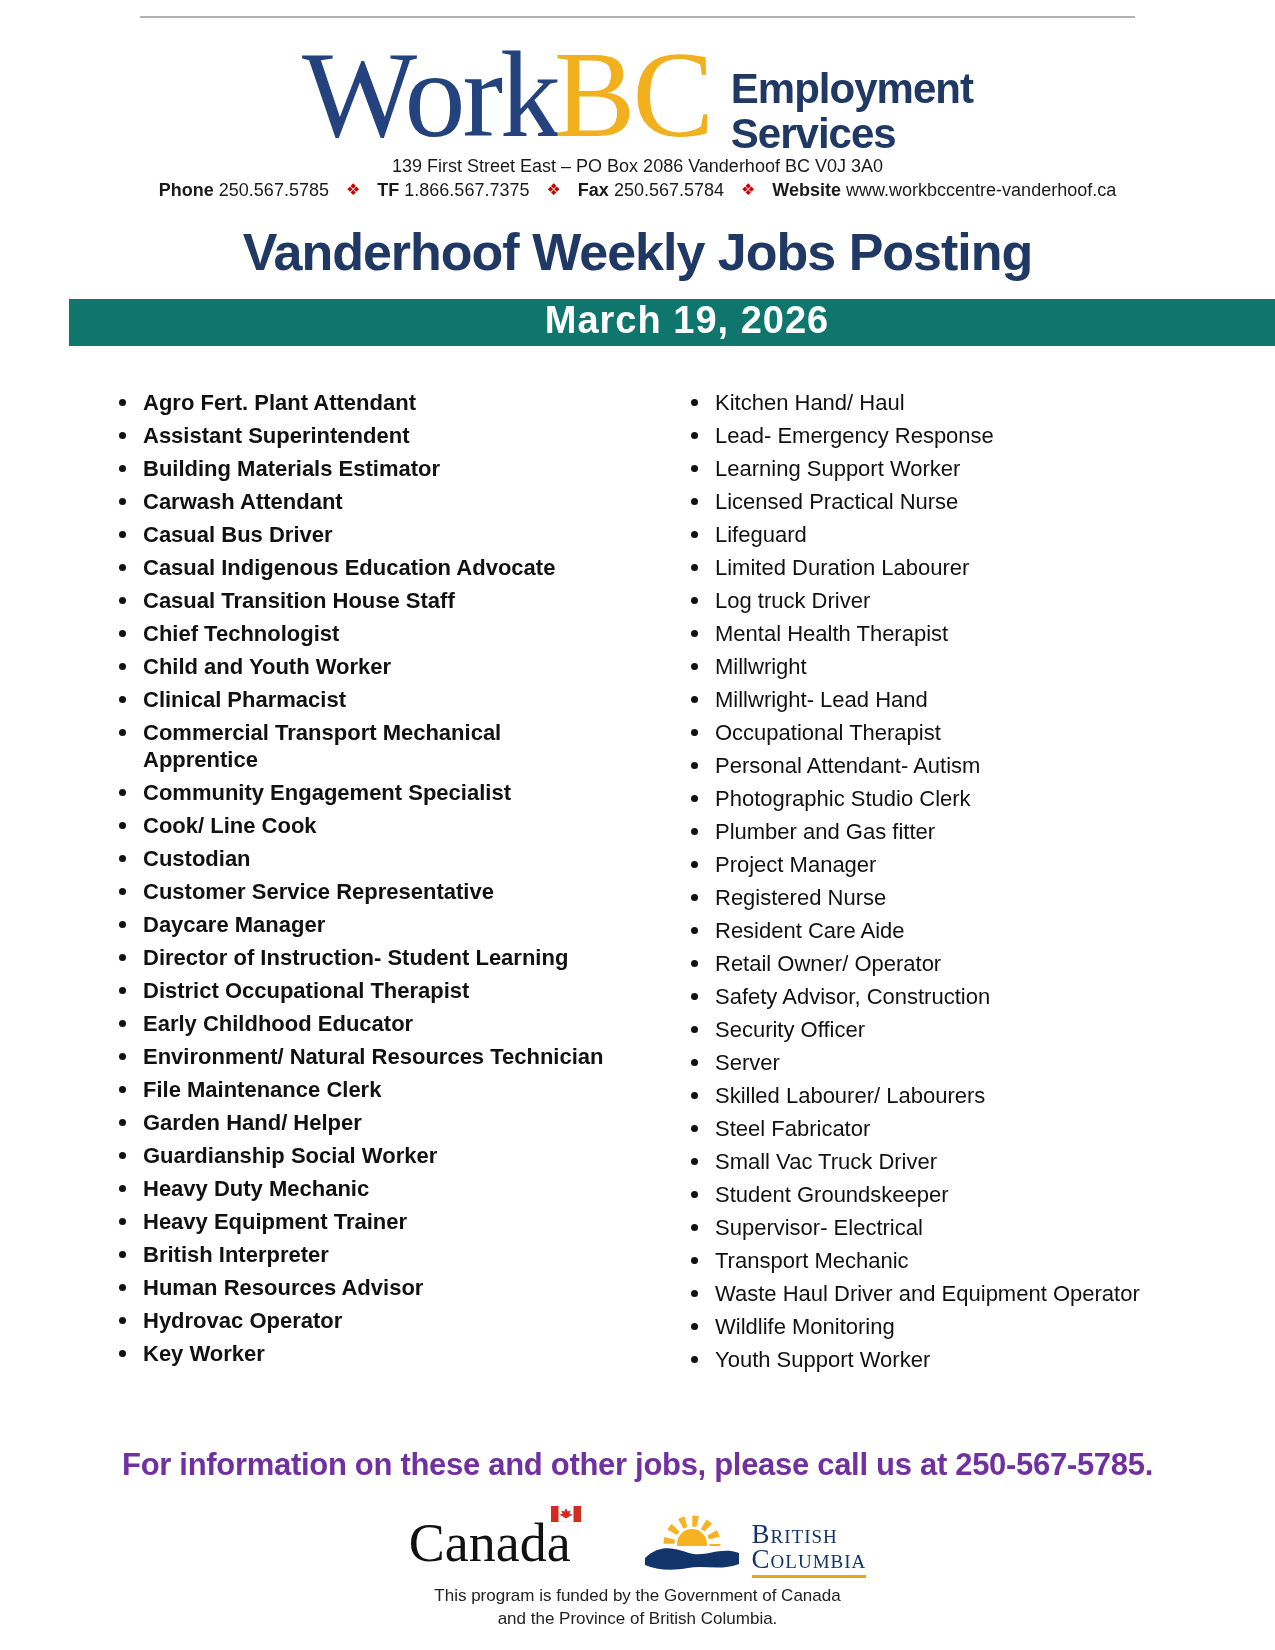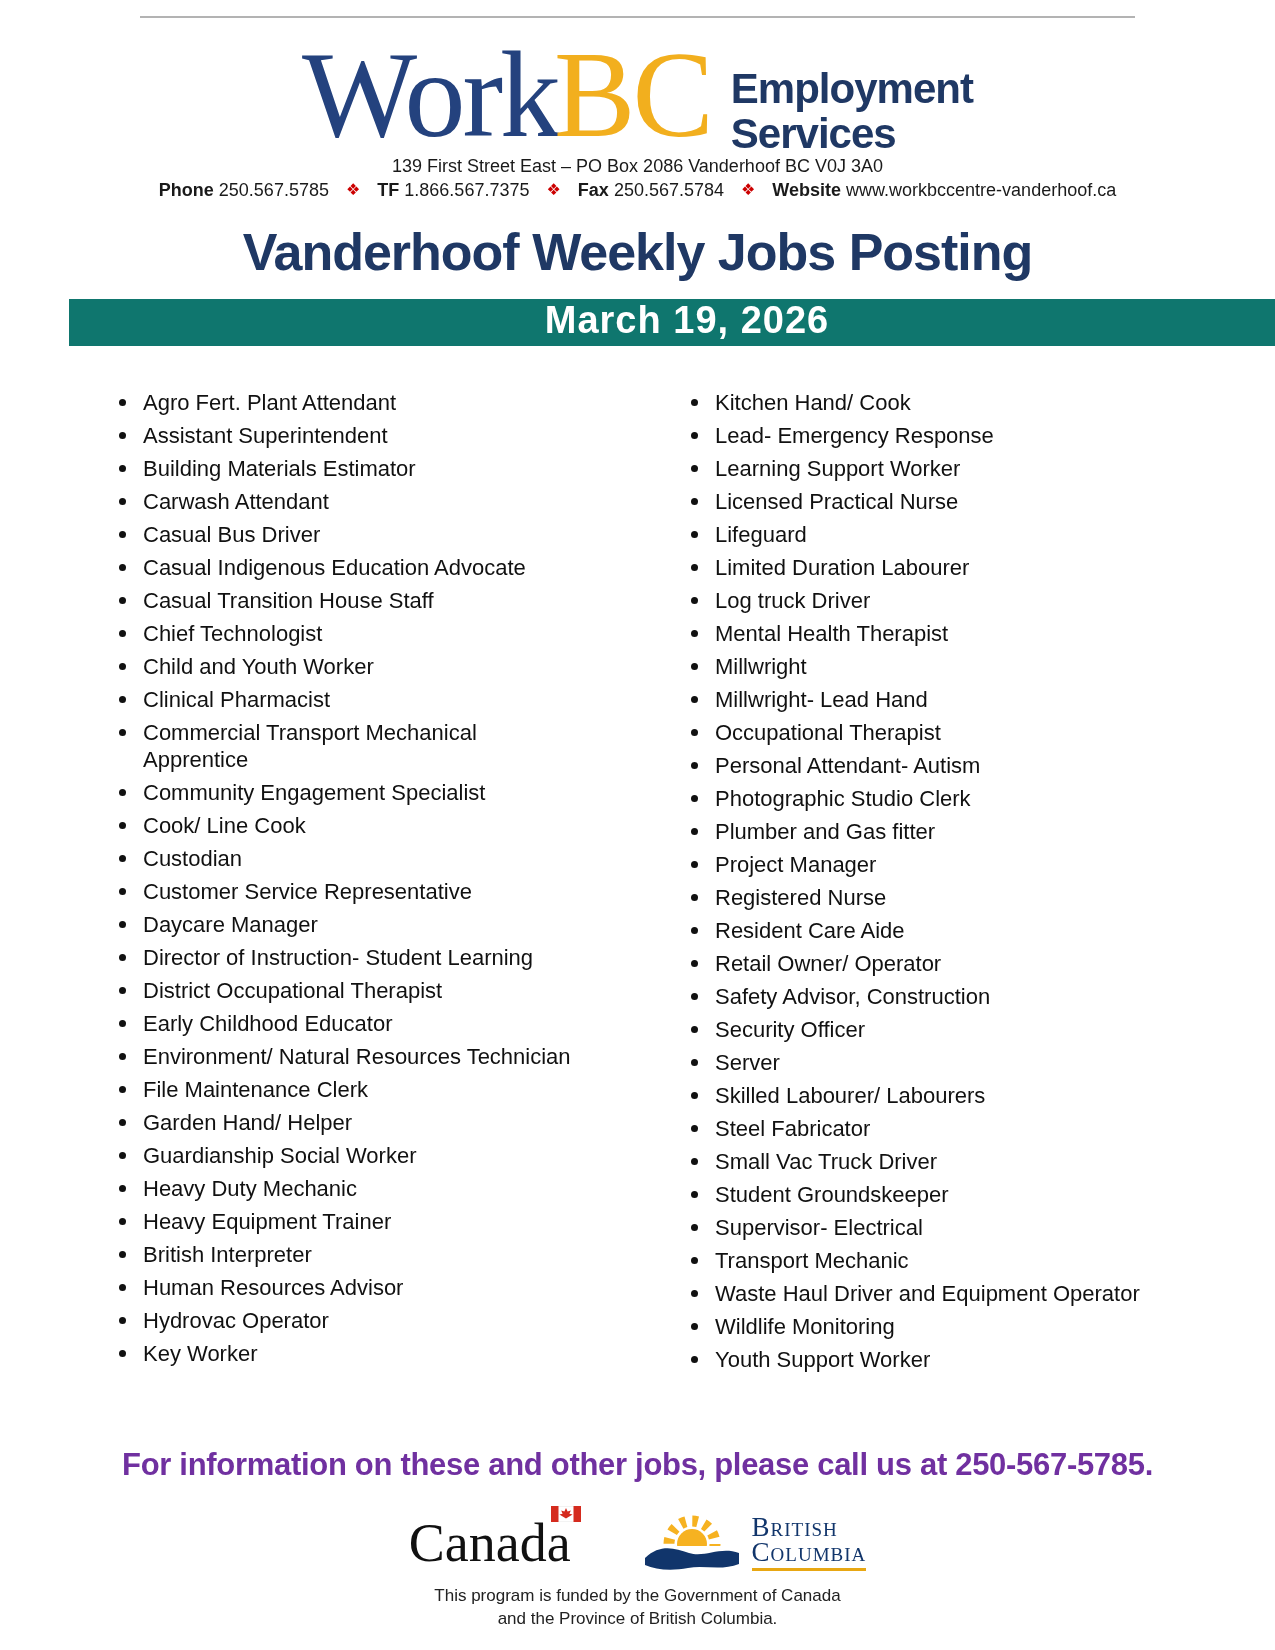--- a/index.html
+++ b/index.html
@@ -27,21 +27,21 @@
     font-size:52px; font-weight:bold; letter-spacing:-1px; color:#1F3864;
   }
   .banner {
     position:absolute; top:299px; left:69px; width:1236px; height:47px;
     background:#0f766e; display:flex; align-items:flex-start; justify-content:center;
   }
   .banner-text { color:#ffffff; font-size:38px; font-weight:bold; letter-spacing:1px; }
 
   
   .columns { position:absolute; top:389px; left:0; right:0; padding-left:113px; display:flex; }
-  .col-left  { width:572px; flex:none; }
+  .col-left  { width:572px; flex:none;font-weight:bold; }
   .col-right { flex:1; }
   ul.job-list { list-style:none; margin:0; padding:0; }
   li.job-item {
     position:relative; padding-left:30px; margin:0 0 6px 0;
     font-size:22px; line-height:27px; color:#111; white-space:pre-line; max-width:480px;
   }
   li.job-item::before {
     content:""; position:absolute; left:6px; top:10px;
     width:7px; height:7px; border-radius:50%; background:#111;
   }
@@ -49,21 +49,21 @@
   
   .info-line {
     position:absolute; top:1447px; left:0; right:0; text-align:center;
     color:#7030A0; font-size:31px; font-weight:bold; letter-spacing:-0.3px;
   }
 
   
   .logos-row { position:absolute; top:1508px; left:0; right:0; display:flex; justify-content:center; align-items:center; gap:63px; }
   .canada-wordmark { position:relative; font-family:"Liberation Serif", serif; font-size:54px; line-height:1; color:#111; padding-right:8px; }
   .canada-flag { position:absolute; top:-10px; right:-2px; }
-  .bc-logo { display:flex; align-items:center; gap:10px; }
+  .bc-logo { display:flex; align-items:flex-end; gap:10px; }
   .bc-text { font-family:"Liberation Serif", serif; font-variant:small-caps; color:#11356B; font-size:27px; line-height:25px; letter-spacing:1px; border-bottom:3px solid #E8A713; padding-bottom:3px; }
 
   
   .footer { position:absolute; top:1584px; left:0; right:0; text-align:center; font-size:17px; line-height:23px; color:#222; }
 </style>
 </head>
 <body>
 
 <div class="page">
 
@@ -131,21 +131,21 @@
           <li class="job-item">Heavy Equipment Trainer</li>
           <li class="job-item">British Interpreter</li>
           <li class="job-item">Human Resources Advisor</li>
           <li class="job-item">Hydrovac Operator</li>
           <li class="job-item">Key Worker</li>
         </ul>
     </div>
     <div class="col-right">
       <ul class="job-list">
 
-      <li class="job-item">Kitchen Hand/ Cook</li>
+      <li class="job-item">Kitchen Hand/ Haul</li>
           <li class="job-item">Lead- Emergency Response</li>
           <li class="job-item">Learning Support Worker</li>
           <li class="job-item">Licensed Practical Nurse</li>
           <li class="job-item">Lifeguard</li>
           <li class="job-item">Limited Duration Labourer</li>
           <li class="job-item">Log truck Driver</li>
           <li class="job-item">Mental Health Therapist</li>
           <li class="job-item">Millwright</li>
           <li class="job-item">Millwright- Lead Hand</li>
           <li class="job-item">Occupational Therapist</li>

